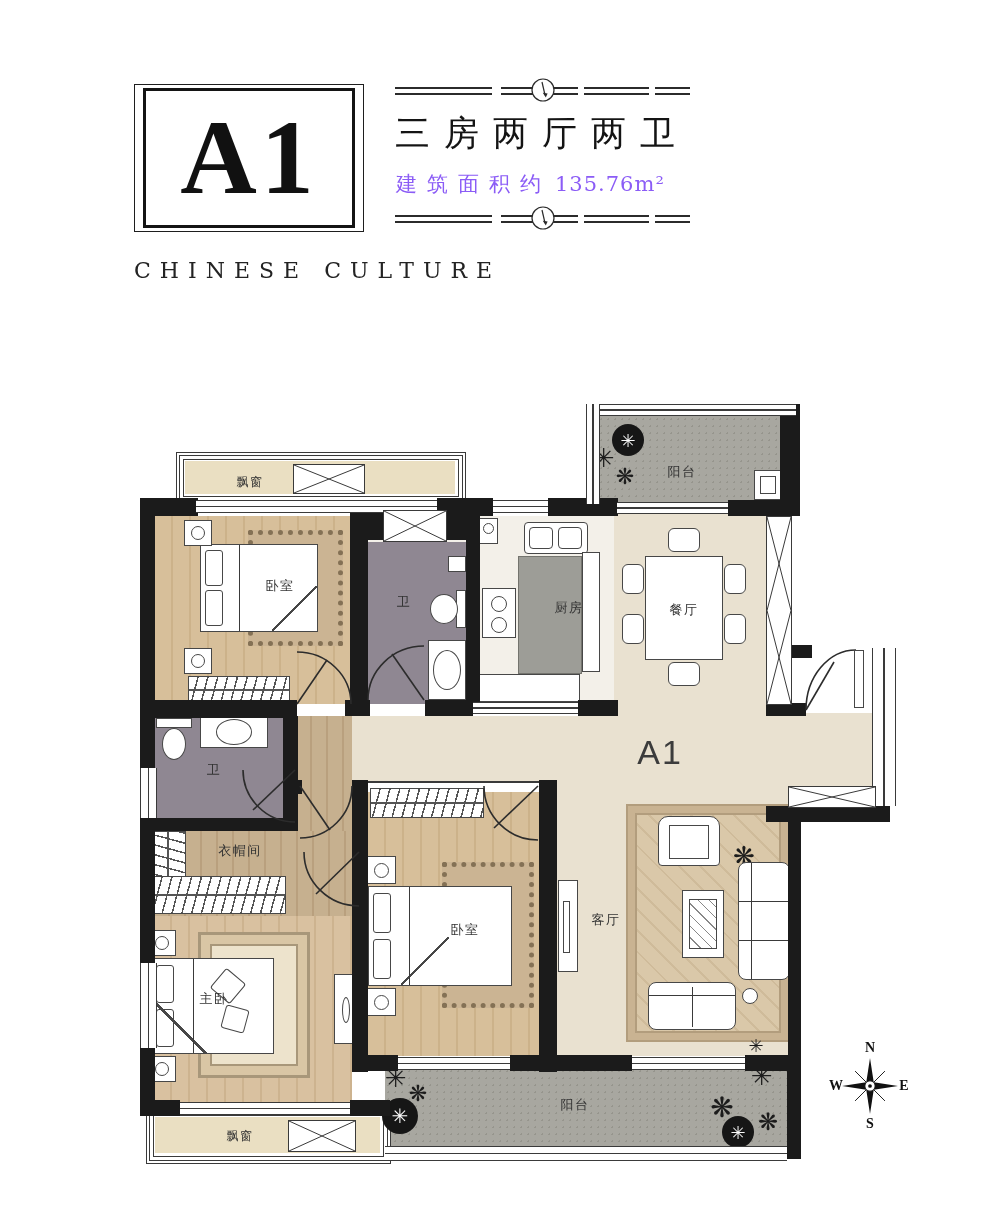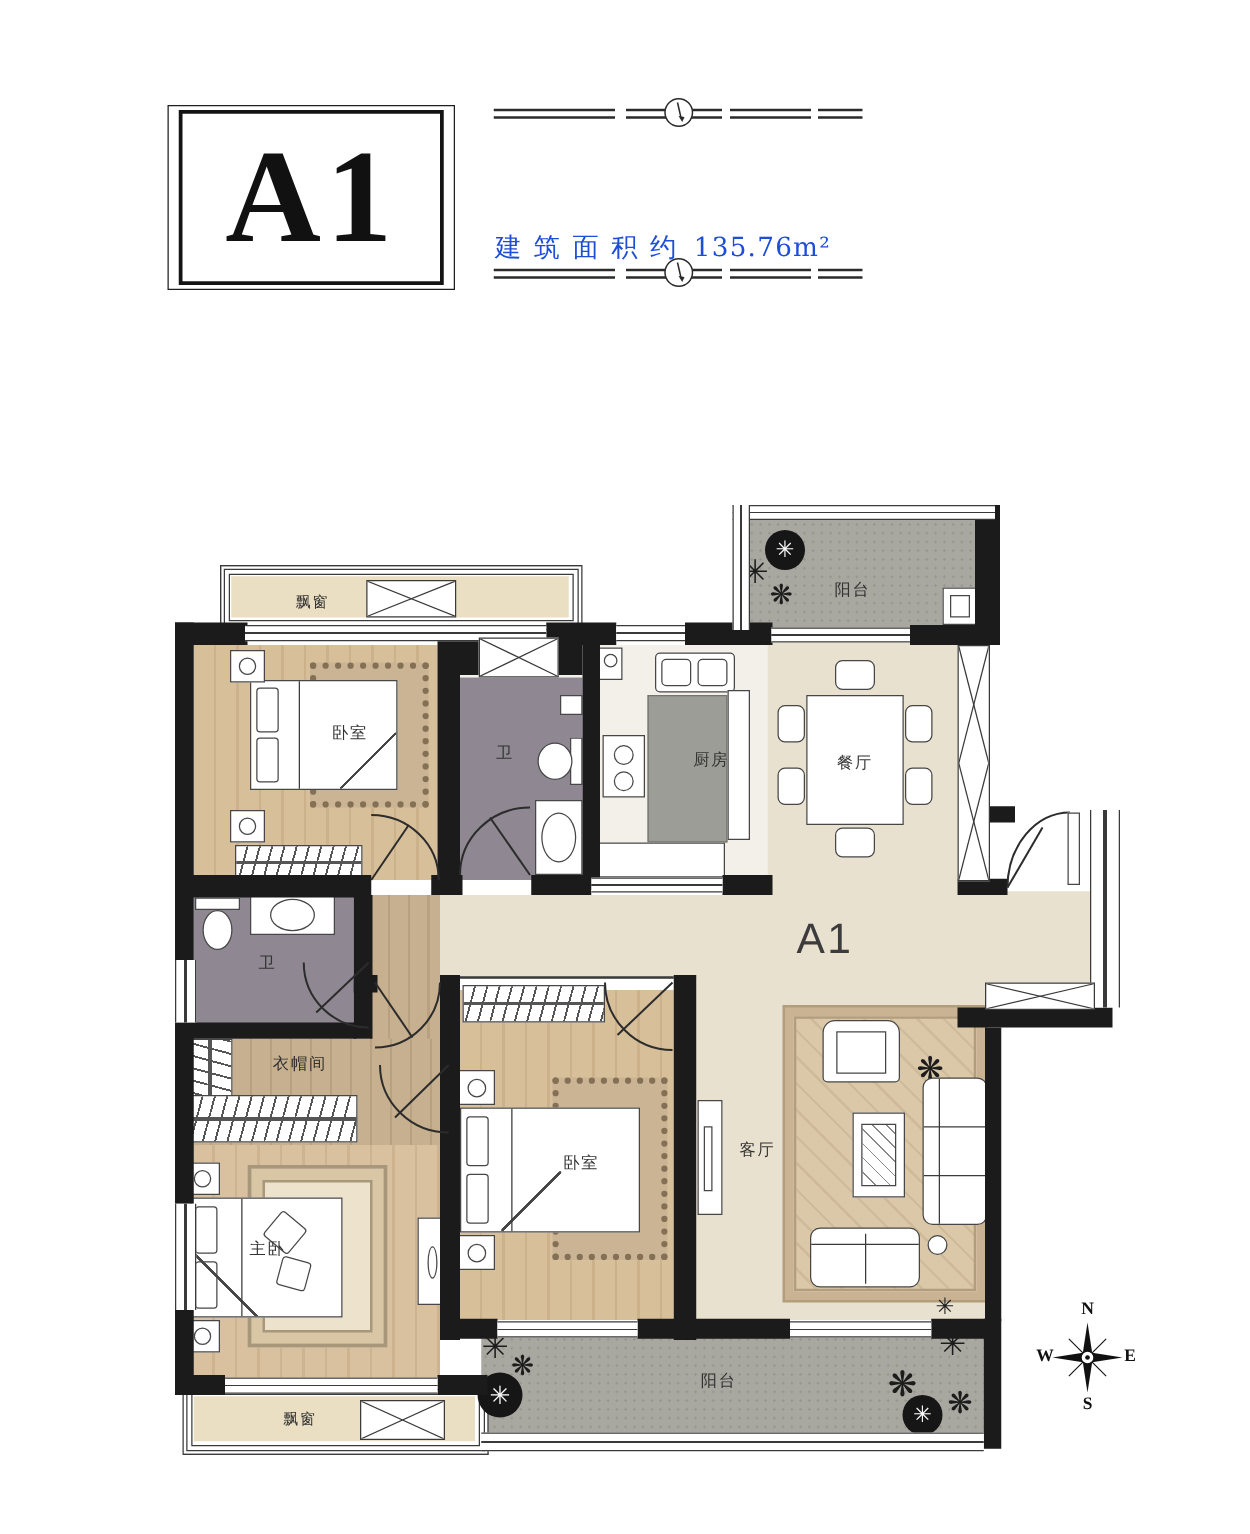--- a/index.html
+++ b/index.html
@@ -9,22 +9,22 @@
   
   .unit-box{position:absolute;left:134px;top:84px;width:228px;height:146px;border:1px solid #1e1e1e;background:#fff;}
   .unit-inner{position:absolute;left:8px;right:8px;top:3px;bottom:3px;border:3px solid #141414;
               display:flex;align-items:center;justify-content:center;}
   .unit-txt{font-family:"Liberation Serif","DejaVu Serif",serif;font-weight:bold;font-size:106px;
             color:#111;letter-spacing:4px;line-height:1;}
   .dline{position:absolute;height:1.5px;background:linear-gradient(90deg,#2b2b2b 0 33%,transparent 33% 36%,#2b2b2b 36% 47%,transparent 47% 49%,#2b2b2b 49% 62%,transparent 62% 64%,#2b2b2b 64% 86%,transparent 86% 88%,#2b2b2b 88% 100%);}
   .orn-circle{position:absolute;width:24px;height:24px;}
   .head-title{position:absolute;left:395px;top:110px;width:300px;font-family:"DejaVu Serif","Liberation Serif",serif;
               font-size:35px;color:#141414;letter-spacing:14px;white-space:nowrap;}
-  .head-area{position:absolute;left:396px;top:184px;width:300px;font-family:"DejaVu Serif","Liberation Serif",serif;
-             font-size:21px;color:#1d4ed8;white-space:nowrap;}
+  .head-area{position:absolute;left:396px;top:170px;width:300px;font-family:"DejaVu Serif","Liberation Serif",serif;
+             font-size:21px;color:#8b5cf6;white-space:nowrap;}
   .head-area .cl{letter-spacing:10px;}
   .head-area .num{letter-spacing:1px;margin-left:4px;}
   .subtitle{position:absolute;left:134px;top:258px;font-family:"DejaVu Serif","Liberation Serif",serif;
             font-size:22px;color:#232323;letter-spacing:9px;white-space:nowrap;}
   
   .wall{position:absolute;background:#1b1b1b;}
   .thin{position:absolute;background:#3a3a3a;}
   .lbl{position:absolute;transform:translate(-50%,-50%);font-size:13px;color:#333;
        letter-spacing:1.5px;white-space:nowrap;}
   .lbl-big{position:absolute;transform:translate(-50%,-50%);font-size:34px;color:#3c3c3c;
@@ -77,33 +77,35 @@
   </div>
 
   <div class="dline" style="left:395px;top:87px;width:295px;"></div>
   <div class="dline" style="left:395px;top:93px;width:295px;"></div>
   <svg class="orn-circle" style="left:531px;top:78px;" viewBox="0 0 24 24">
     <circle cx="12" cy="12" r="11" fill="#fff" stroke="#2a2a2a" stroke-width="1.2"></circle>
     <line x1="11" y1="4" x2="14" y2="17" stroke="#2a2a2a" stroke-width="1.2"></line>
     <polygon points="14.8,19.5 11.8,14.8 16.6,15.6" fill="#2a2a2a"></polygon>
   </svg>
 
+  <div class="head-title">三房两厅两卫</div>
 
   <div class="head-area">
     <span class="cl">建筑面积约</span><span class="num">135.76m²</span>
   </div>
 
   <div class="dline" style="left:395px;top:215px;width:295px;"></div>
   <div class="dline" style="left:395px;top:221px;width:295px;"></div>
   <svg class="orn-circle" style="left:531px;top:206px;" viewBox="0 0 24 24">
     <circle cx="12" cy="12" r="11" fill="#fff" stroke="#2a2a2a" stroke-width="1.2"></circle>
     <line x1="11" y1="4" x2="14" y2="17" stroke="#2a2a2a" stroke-width="1.2"></line>
     <polygon points="14.8,19.5 11.8,14.8 16.6,15.6" fill="#2a2a2a"></polygon>
   </svg>
 
+  <div class="subtitle">CHINESE CULTURE</div>
 
   <div class="abs" style="left:0;top:0;width:1000px;height:1227px;">
 
     <div class="abs wood1" style="left:155px;top:516px;width:195px;height:188px;"></div>
     <div class="abs kitf" style="left:368px;top:516px;width:98px;height:26px;"></div>
     <div class="abs bathf" style="left:368px;top:542px;width:98px;height:162px;"></div>
     <div class="abs kitf" style="left:480px;top:516px;width:134px;height:188px;"></div>
     <div class="abs creamf" style="left:614px;top:514px;width:152px;height:204px;"></div>
     <div class="abs balcf" style="left:598px;top:416px;width:182px;height:88px;"></div>
     <div class="abs creamf" style="left:296px;top:716px;width:476px;height:67px;"></div>

